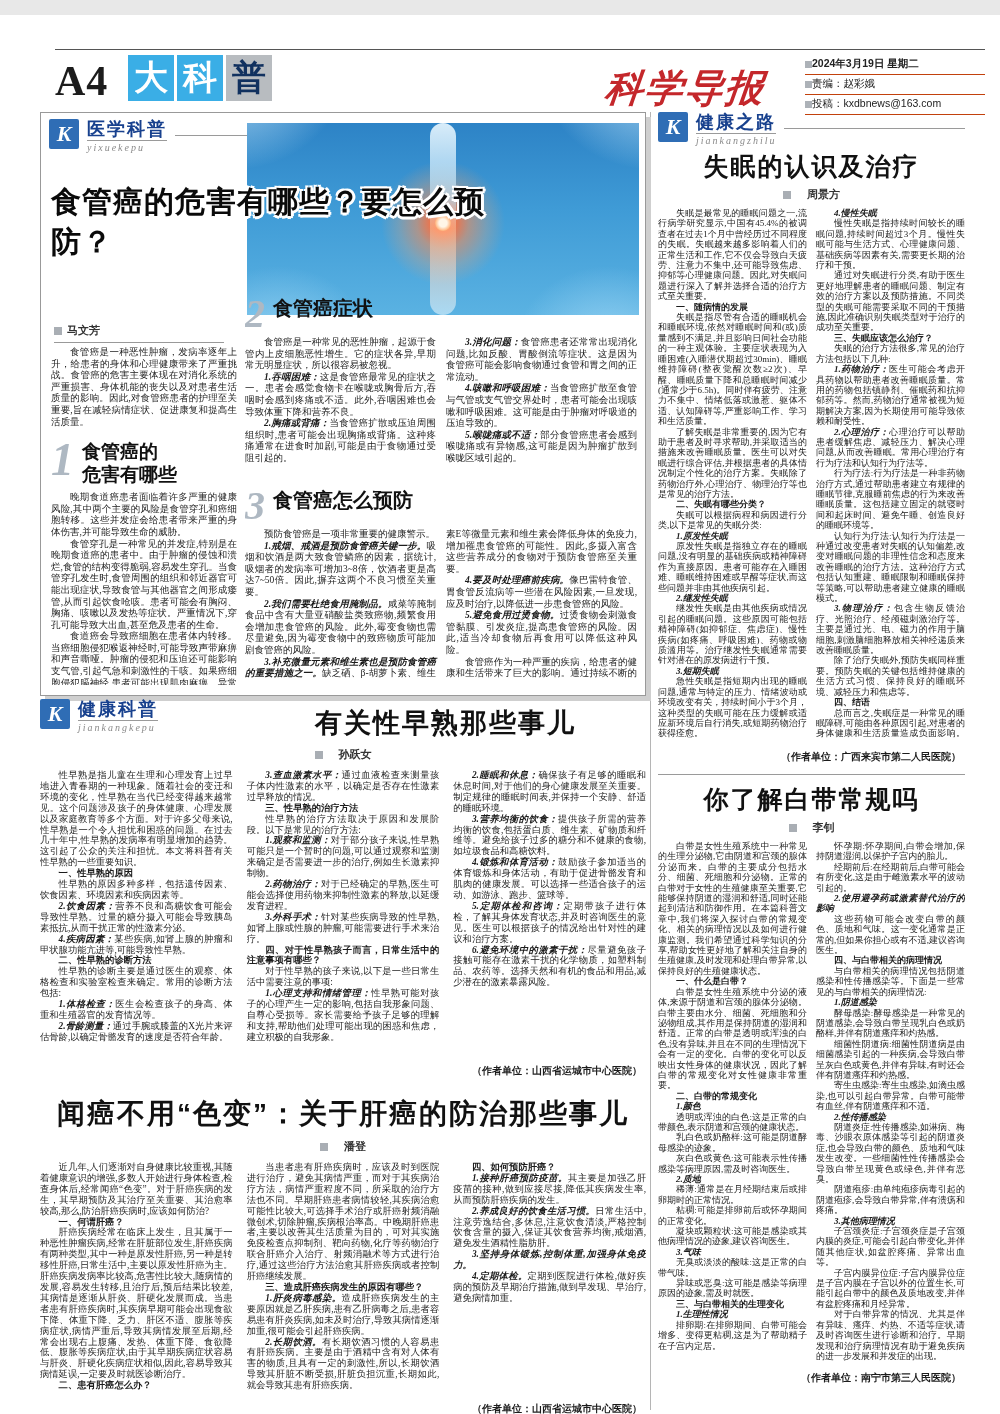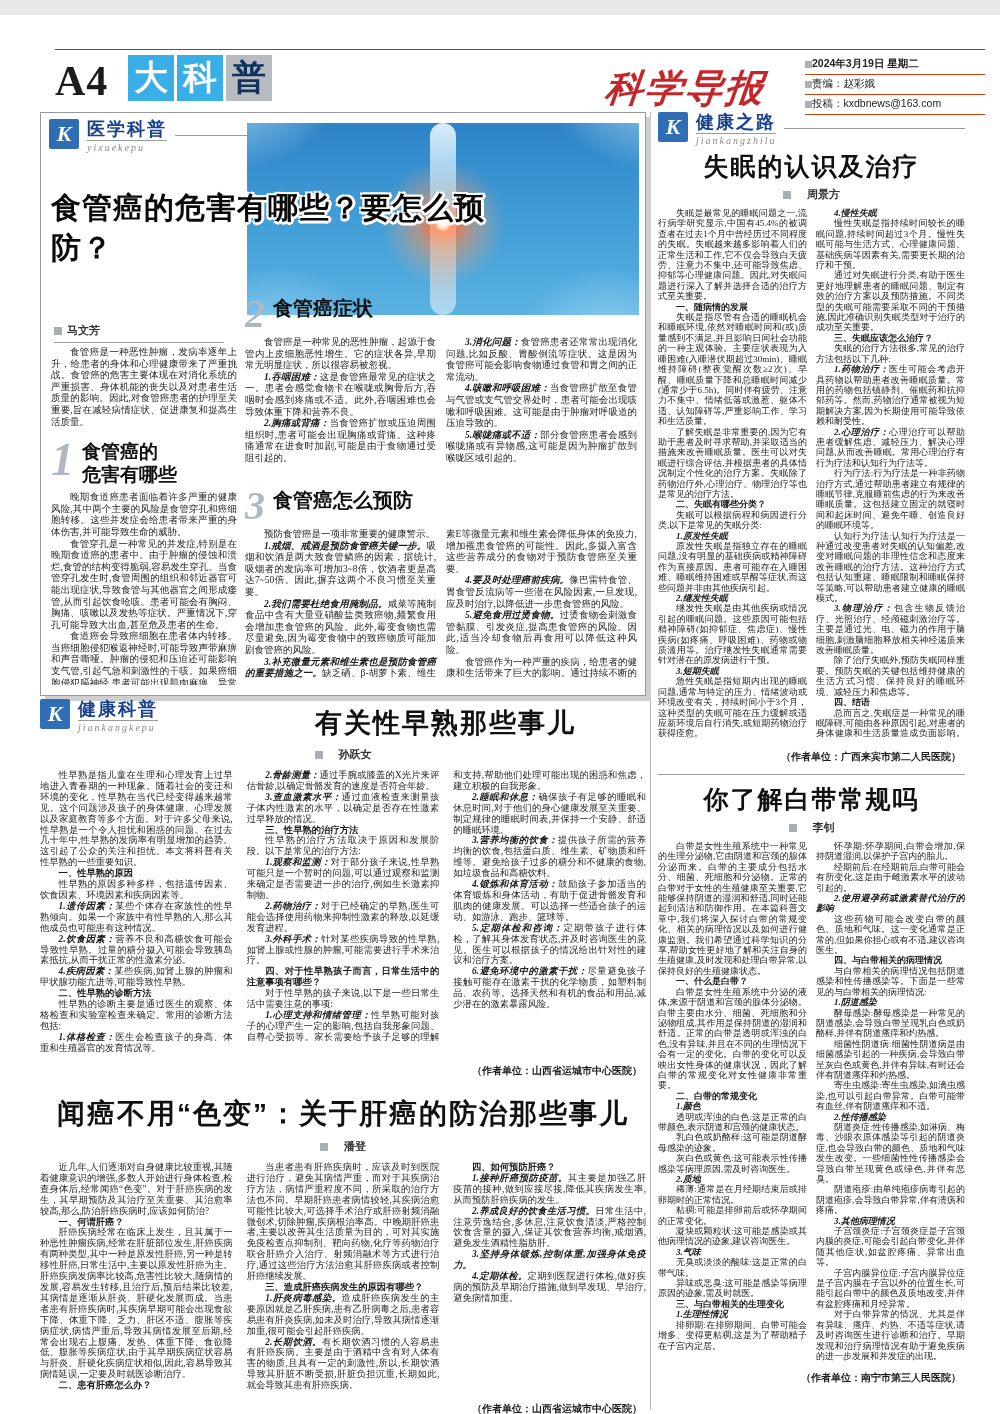--- a/index.html
+++ b/index.html
@@ -48,21 +48,21 @@
       radial-gradient(ellipse 42% 75% at -4% -28%, rgba(195,230,250,.95), rgba(195,230,250,0) 70%),
       radial-gradient(ellipse 42% 75% at 104% -28%, rgba(195,230,250,.95), rgba(195,230,250,0) 70%),
       radial-gradient(ellipse 34% 62% at 8% 118%, rgba(160,215,245,.85), rgba(160,215,245,0) 70%),
       radial-gradient(ellipse 34% 62% at 92% 118%, rgba(160,215,245,.85), rgba(160,215,245,0) 70%),
       linear-gradient(180deg,#2d83c6,#3f9bd6 45%,#5ab2e2);}
   .med-img::before{content:"";position:absolute;left:50%;top:0;width:26px;height:100%;
       transform:translateX(-50%);border-radius:13px;
       background:linear-gradient(180deg,rgba(235,248,255,.9),rgba(200,235,255,.55) 40%,rgba(255,190,150,.55) 55%,rgba(225,245,255,.6));}
   .med-img::after{content:"";position:absolute;left:50%;top:52%;width:16px;height:16px;margin:-8px 0 0 -8px;
       border-radius:50%;background:radial-gradient(circle,#fff6e8 0 35%,#ffb27a 70%,rgba(255,160,90,0));}
-  .eso-title{position:absolute;left:10px;top:55px;width:485px;z-index:2;
+  .eso-title{position:absolute;left:10px;top:49px;width:485px;z-index:2;
       font-family:"Liberation Sans",sans-serif;font-weight:900;font-size:30px;line-height:40px;
       letter-spacing:1px;color:#0a0a0a;
       text-shadow:-2px -2px 0 #fff,2px -2px 0 #fff,-2px 2px 0 #fff,2px 2px 0 #fff,0 3px 0 #fff,3px 0 0 #fff;}
   .eso-byline{position:absolute;left:13px;top:210px;width:170px;border-bottom:1px solid #999;padding-bottom:4px;}
   .eso-left{position:absolute;left:10px;top:234px;width:186px;height:338px;overflow:hidden;
             font-size:9.5px;line-height:11.6px;}
   .secnum-row{display:flex;align-items:flex-start;gap:8px;margin:10px 0 6px 0;}
   .bignum{font-size:46px;line-height:44px;font-style:italic;color:#aeb8c2;font-weight:bold;flex:0 0 auto;}
   .secname{font-family:"Liberation Sans",sans-serif;font-weight:bold;font-size:19px;line-height:23px;color:#111;padding-top:2px;}
   .eso-right{position:absolute;left:204px;top:178px;width:392px;height:398px;overflow:hidden;
@@ -200,21 +200,20 @@
       <h2 class="cent-title" style="margin:6px 0 0 0;">有关性早熟那些事儿</h2>
     </div>
     <div class="byline cent-by">
       <span class="sq"></span>
       <span>孙跃女</span>
     </div>
     <div class="threecol">
         <p class="para p">性早熟是指儿童在生理和心理发育上过早地进入青春期的一种现象。随着社会的变迁和环境的变化，性早熟在当代已经变得越来越常见。这个问题涉及孩子的身体健康、心理发展以及家庭教育等多个方面。对于许多父母来说,性早熟是一个令人担忧和困惑的问题。在过去几十年中,性早熟的发病率有明显增加的趋势。这引起了公众的关注和担忧。本文将科普有关性早熟的一些重要知识。</p>
         <p class="para h">一、性早熟的原因</p>
         <p class="para p">性早熟的原因多种多样，包括遗传因素、饮食因素、环境因素和疾病因素等。</p>
-        <p class="para p"><b class="lead">1.遗传因素：</b>某些个体存在家族性的性早熟倾向。如果一个家族中有性早熟的人,那么其他成员也可能患有这种情况。</p>
         <p class="para p"><b class="lead">2.饮食因素：</b>营养不良和高糖饮食可能会导致性早熟。过量的糖分摄入可能会导致胰岛素抵抗,从而干扰正常的性激素分泌。</p>
         <p class="para p"><b class="lead">4.疾病因素：</b>某些疾病,如肾上腺的肿瘤和甲状腺功能亢进等,可能导致性早熟。</p>
         <p class="para h">二、性早熟的诊断方法</p>
         <p class="para p">性早熟的诊断主要是通过医生的观察、体格检查和实验室检查来确定。常用的诊断方法包括:</p>
         <p class="para p"><b class="lead">1.体格检查：</b>医生会检查孩子的身高、体重和生殖器官的发育情况等。</p>
         <p class="para p"><b class="lead">2.骨龄测量：</b>通过手腕或膝盖的X光片来评估骨龄,以确定骨骼发育的速度是否符合年龄。</p>
         <p class="para p"><b class="lead">3.查血激素水平：</b>通过血液检查来测量孩子体内性激素的水平，以确定是否存在性激素过早释放的情况。</p>
         <p class="para h">三、性早熟的治疗方法</p>
         <p class="para p">性早熟的治疗方法取决于原因和发展阶段。以下是常见的治疗方法:</p>
         <p class="para p"><b class="lead">1.观察和监测：</b>对于部分孩子来说,性早熟可能只是一个暂时的问题,可以通过观察和监测来确定是否需要进一步的治疗,例如生长激素抑制物。</p>

